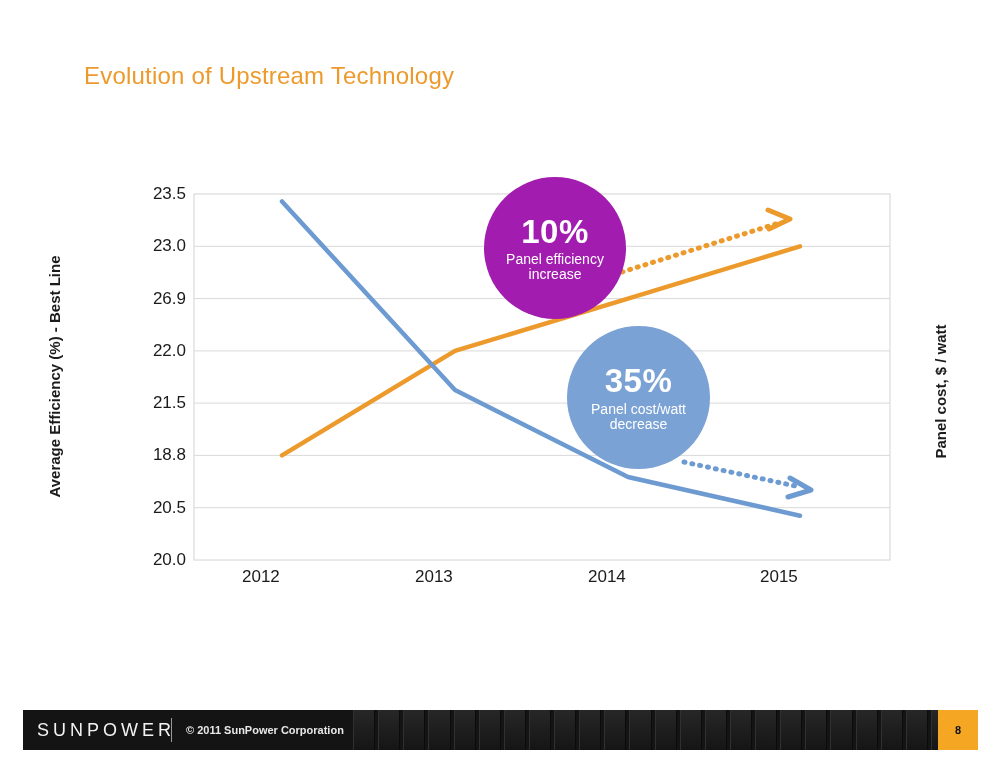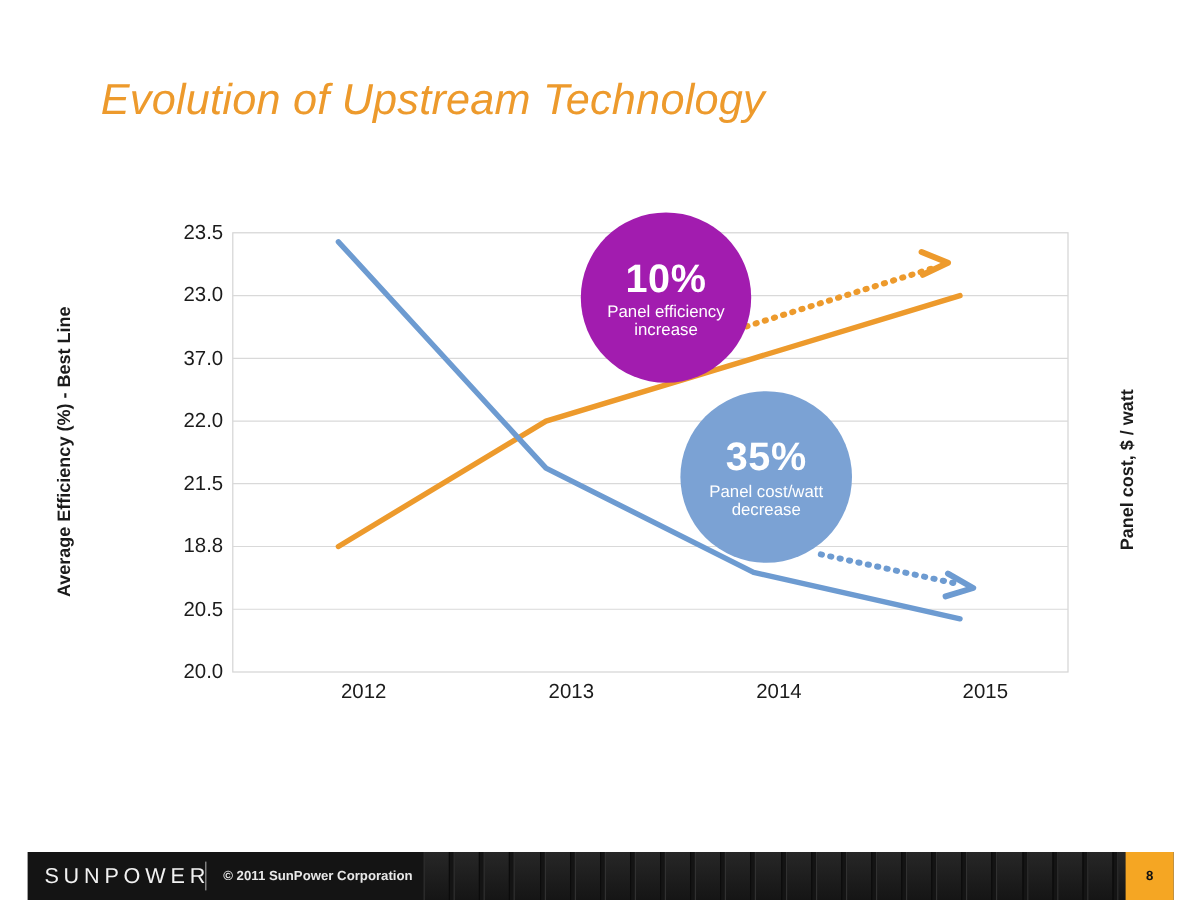--- a/index.html
+++ b/index.html
@@ -13,26 +13,25 @@
     position: relative;
     overflow: hidden;
     font-family: "Liberation Sans", sans-serif;
   }
 
   
   .slide-title {
     position: absolute;
     left: 84px;
     top: 62px;
-    font-size: 36px;
+    font-size: 24px;
     font-weight: 400;
     color: #ED9A2C;
     letter-spacing: 0.2px;
     white-space: nowrap;
-    font-style: italic;
   }
 
   
   .chart-wrap {
     position: absolute;
     left: 0;
     top: 0;
     width: 895px;
     height: 700px;
   }
@@ -71,21 +70,21 @@
     color: #1b1b1b;
     text-align: right;
     white-space: nowrap;
   }
   .ytick {
     width: 58px;
     left: 128px;
   }
   .xtick {
     font-size: 17px;
-    text-align: right;
+    text-align: left;
     width: 80px;
   }
 
   
   .bubble {
     position: absolute;
     border-radius: 50%;
     color: #ffffff;
     text-align: center;
     display: flex;
@@ -222,21 +221,21 @@
     </g>
 
     <g>
       <line x1="684" y1="462" x2="800" y2="487" stroke="#6D9BD1" stroke-width="5" stroke-linecap="round" stroke-dasharray="1 7"></line>
       <path d="M 790 478 L 811 490 L 788 497" fill="none" stroke="#6D9BD1" stroke-width="5" stroke-linecap="round" stroke-linejoin="round"></path>
     </g>
   </svg>
 
   <div class="tick-label ytick" style="top:184px">23.5</div>
   <div class="tick-label ytick" style="top:236px">23.0</div>
-  <div class="tick-label ytick" style="top:289px">37.0</div>
+  <div class="tick-label ytick" style="top:289px">26.9</div>
   <div class="tick-label ytick" style="top:341px">22.0</div>
   <div class="tick-label ytick" style="top:393px">21.5</div>
   <div class="tick-label ytick" style="top:445px">18.8</div>
   <div class="tick-label ytick" style="top:498px">20.5</div>
   <div class="tick-label ytick" style="top:550px">20.0</div>
 
   <div class="tick-label xtick" style="left:242px; top:567px">2012</div>
   <div class="tick-label xtick" style="left:415px; top:567px">2013</div>
   <div class="tick-label xtick" style="left:588px; top:567px">2014</div>
   <div class="tick-label xtick" style="left:760px; top:567px">2015</div>

